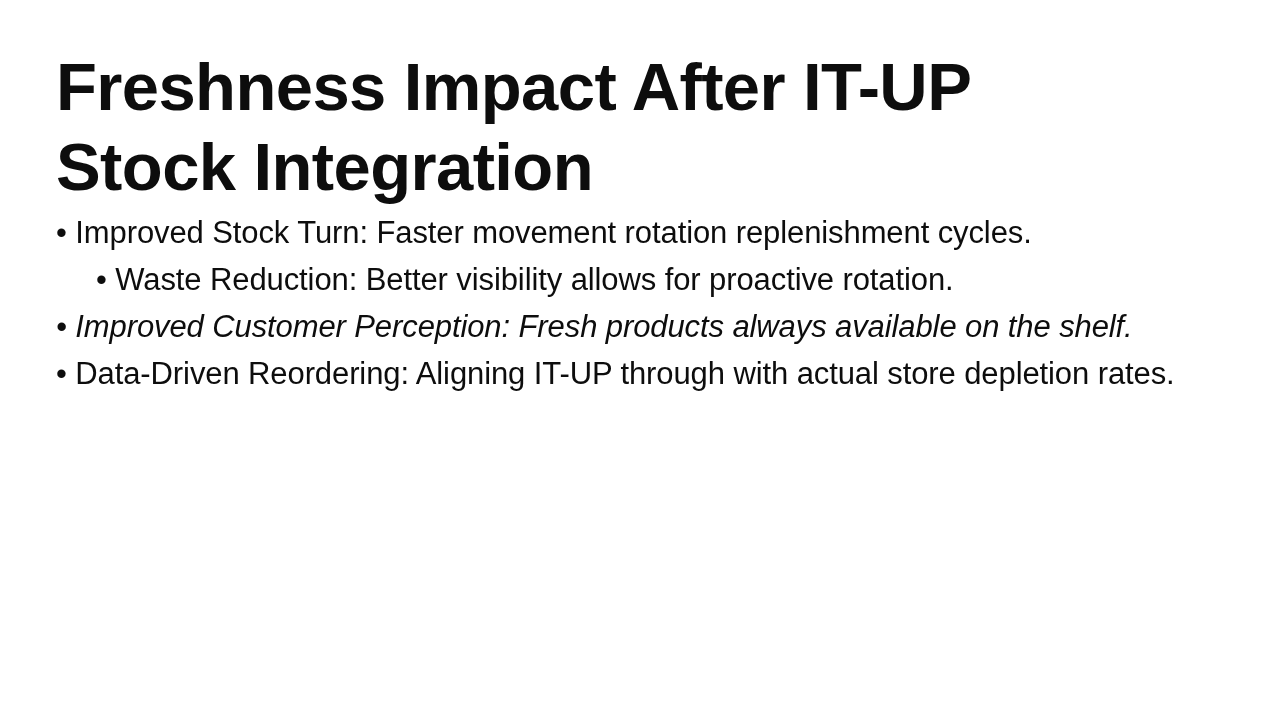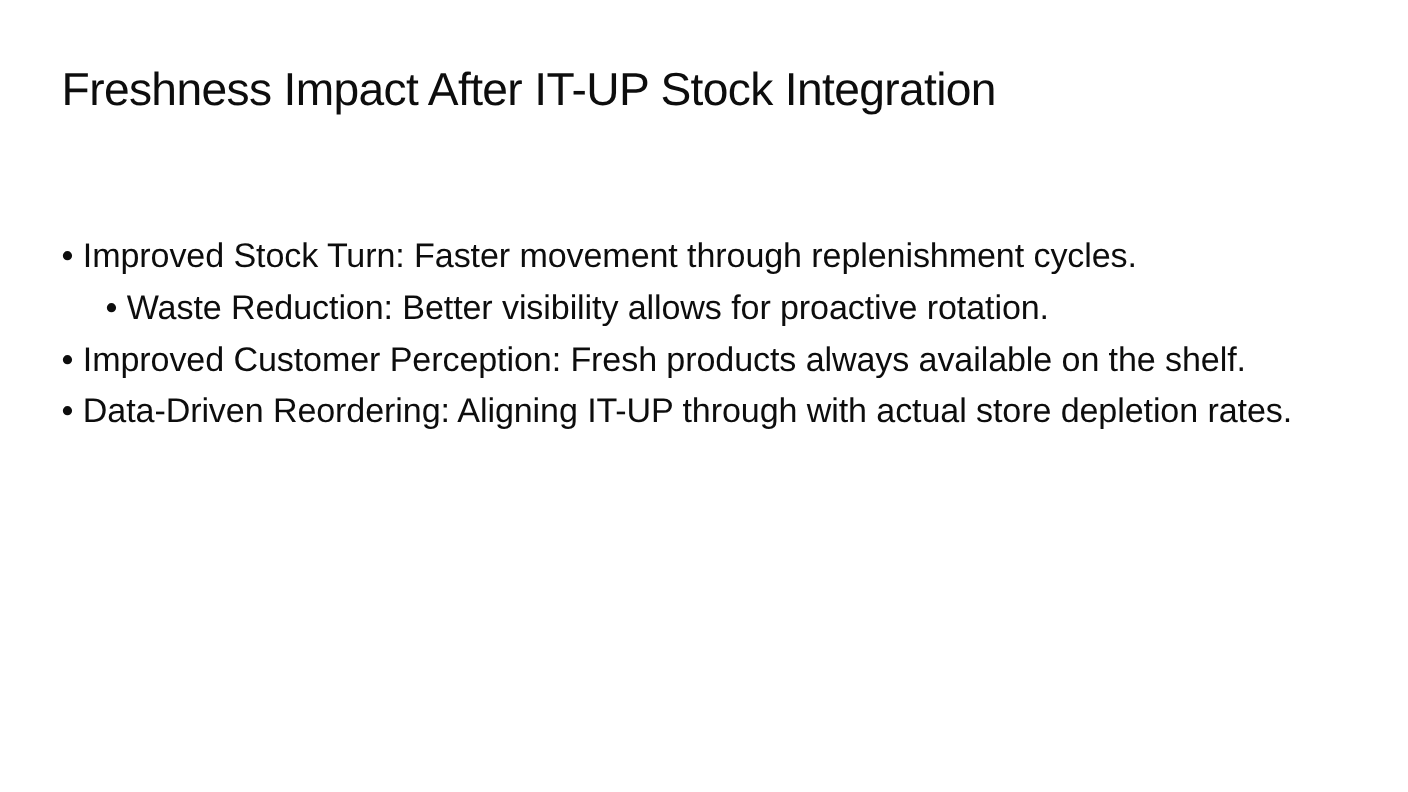--- a/index.html
+++ b/index.html
@@ -25,23 +25,23 @@
   }
 
   .slide-title {
     position: absolute;
     left: 56px;
     top: 47px;
     width: 1010px;
     margin: 0;
     padding: 0;
     font-family: "Liberation Sans", sans-serif;
-    font-size: 42px;
-    font-weight: 400;
-    line-height: 68px;
+    font-size: 67px;
+    font-weight: 700;
+    line-height: 80px;
     letter-spacing: -0.6px;
     color: #0d0d0d;
     white-space: pre-wrap;
   }
 
   .slide-body {
     position: absolute;
     left: 56px;
     top: 213px;
     width: 1164px;
@@ -79,23 +79,23 @@
 </style>
 </head>
 <body>
 
 <div class="slide" style="background: rgb(255, 255, 255);">
 
   <h1 class="slide-title" style="color: rgb(13, 13, 13);">Freshness Impact After IT-UP Stock Integration</h1>
 
   <div class="slide-body">
 
-    <p class="bullet-line" style="color: rgb(13, 13, 13);"><span class="bullet-marker" style="color: rgb(13, 13, 13);">•</span> <span class="bullet-text">Improved Stock Turn: Faster movement through replenishment cycles.</span></p>
+    <p class="bullet-line" style="color: rgb(13, 13, 13);"><span class="bullet-marker" style="color: rgb(13, 13, 13);">•</span> <span class="bullet-text">Improved Stock Turn: Faster movement rotation replenishment cycles.</span></p>
 
     <p class="bullet-line" style="color: rgb(13, 13, 13); margin-left: 40px;"><span class="bullet-marker" style="color: rgb(13, 13, 13);">•</span> <span class="bullet-text">Waste Reduction: Better visibility allows for proactive rotation.</span></p>
 
-    <p class="bullet-line" style="color: rgb(13, 13, 13);"><span class="bullet-marker" style="color: rgb(13, 13, 13);">•</span> <span class="bullet-text">Improved Customer Perception: Fresh products always available on the shelf.</span></p>
+    <p class="bullet-line" style="color: rgb(13, 13, 13); font-style: italic;"><span class="bullet-marker" style="color: rgb(13, 13, 13);">•</span> <span class="bullet-text">Improved Customer Perception: Fresh products always available on the shelf.</span></p>
 
     <p class="bullet-line" style="color: rgb(13, 13, 13);"><span class="bullet-marker" style="color: rgb(13, 13, 13);">•</span> <span class="bullet-text">Data-Driven Reordering: Aligning IT-UP through with actual store depletion rates.</span></p>
 
   </div>
 
 </div>
 
 </body></html>

